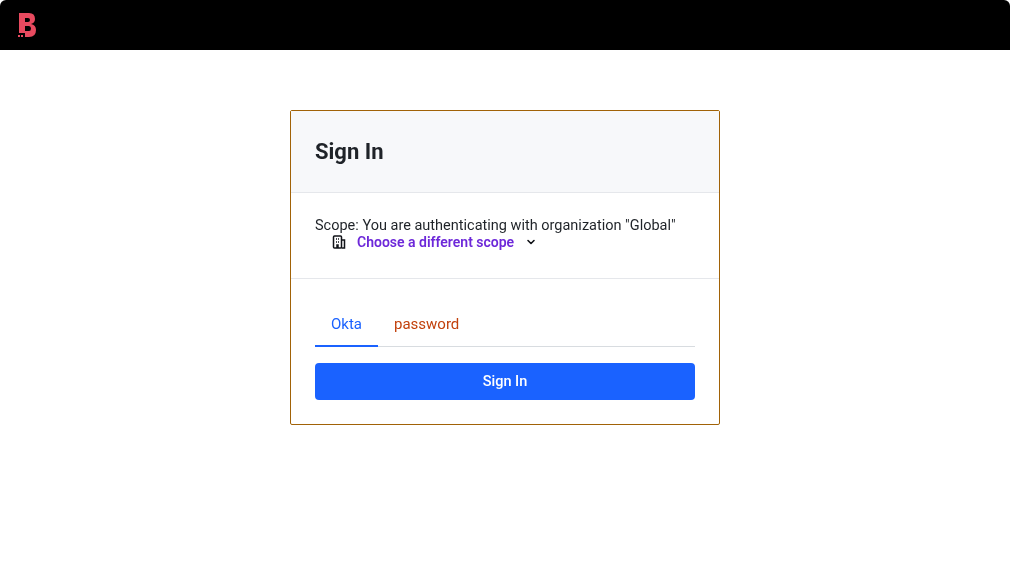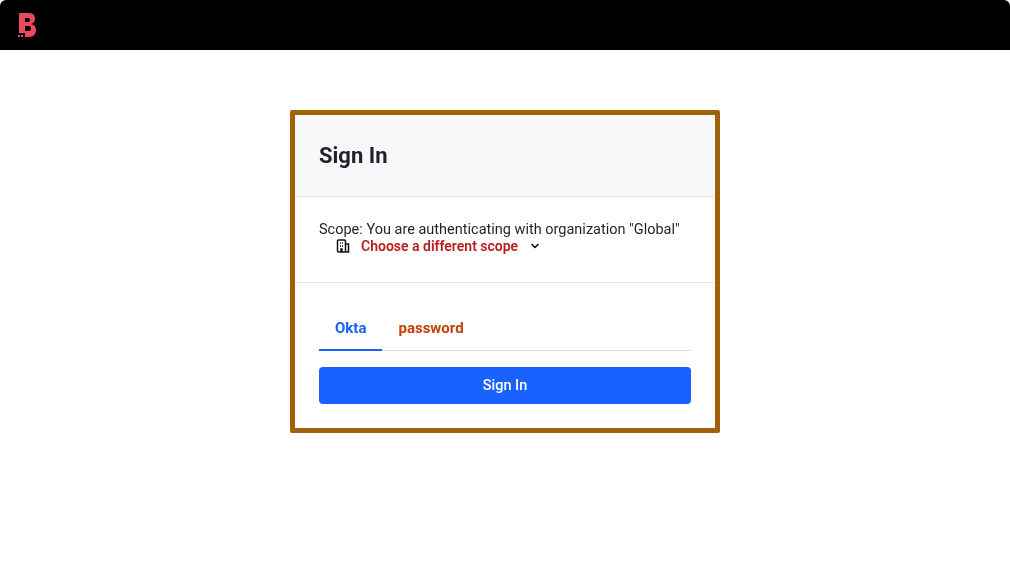--- a/index.html
+++ b/index.html
@@ -29,21 +29,21 @@
       align-items: center;
       justify-content: center;
     }
     .main {
       display: flex;
       justify-content: center;
       padding-top: 60px;
     }
     .card {
       width: 430px;
-      border: 5px solid #a16207;
+      border: 1px solid #a16207;
       border-radius: 2px;
       background: #ffffff;
     }
     .card-header {
       background: #f7f8fa;
       padding: 28px 24px;
       border-bottom: 1px solid #e5e7eb;
     }
     .card-title {
       font-size: 22px;
@@ -61,21 +61,21 @@
     .scope-selector {
       display: inline-flex;
       align-items: center;
       gap: 10px;
       padding-left: 16px;
       cursor: pointer;
     }
     .scope-selector-label {
       font-size: 14px;
       font-weight: 600;
-      color: #b91c1c;
+      color: #6d28d9;
     }
     .building-icon {
       width: 16px;
       height: 16px;
       display: inline-flex;
       align-items: center;
       justify-content: center;
     }
     .chevron-icon {
       width: 14px;
@@ -88,21 +88,21 @@
       padding: 24px;
     }
     .tabs {
       display: flex;
       border-bottom: 1px solid #d8dce0;
       margin-bottom: 16px;
     }
     .tab {
       padding: 12px 16px;
       font-size: 15px;
-      font-weight: 700;
+      font-weight: 400;
       cursor: pointer;
       border-bottom: 2px solid transparent;
       margin-bottom: -1px;
     }
     .tab.active {
       color: #1a62ff;
       border-bottom-color: #1a62ff;
     }
     .tab.inactive {
       color: #c2410c;

